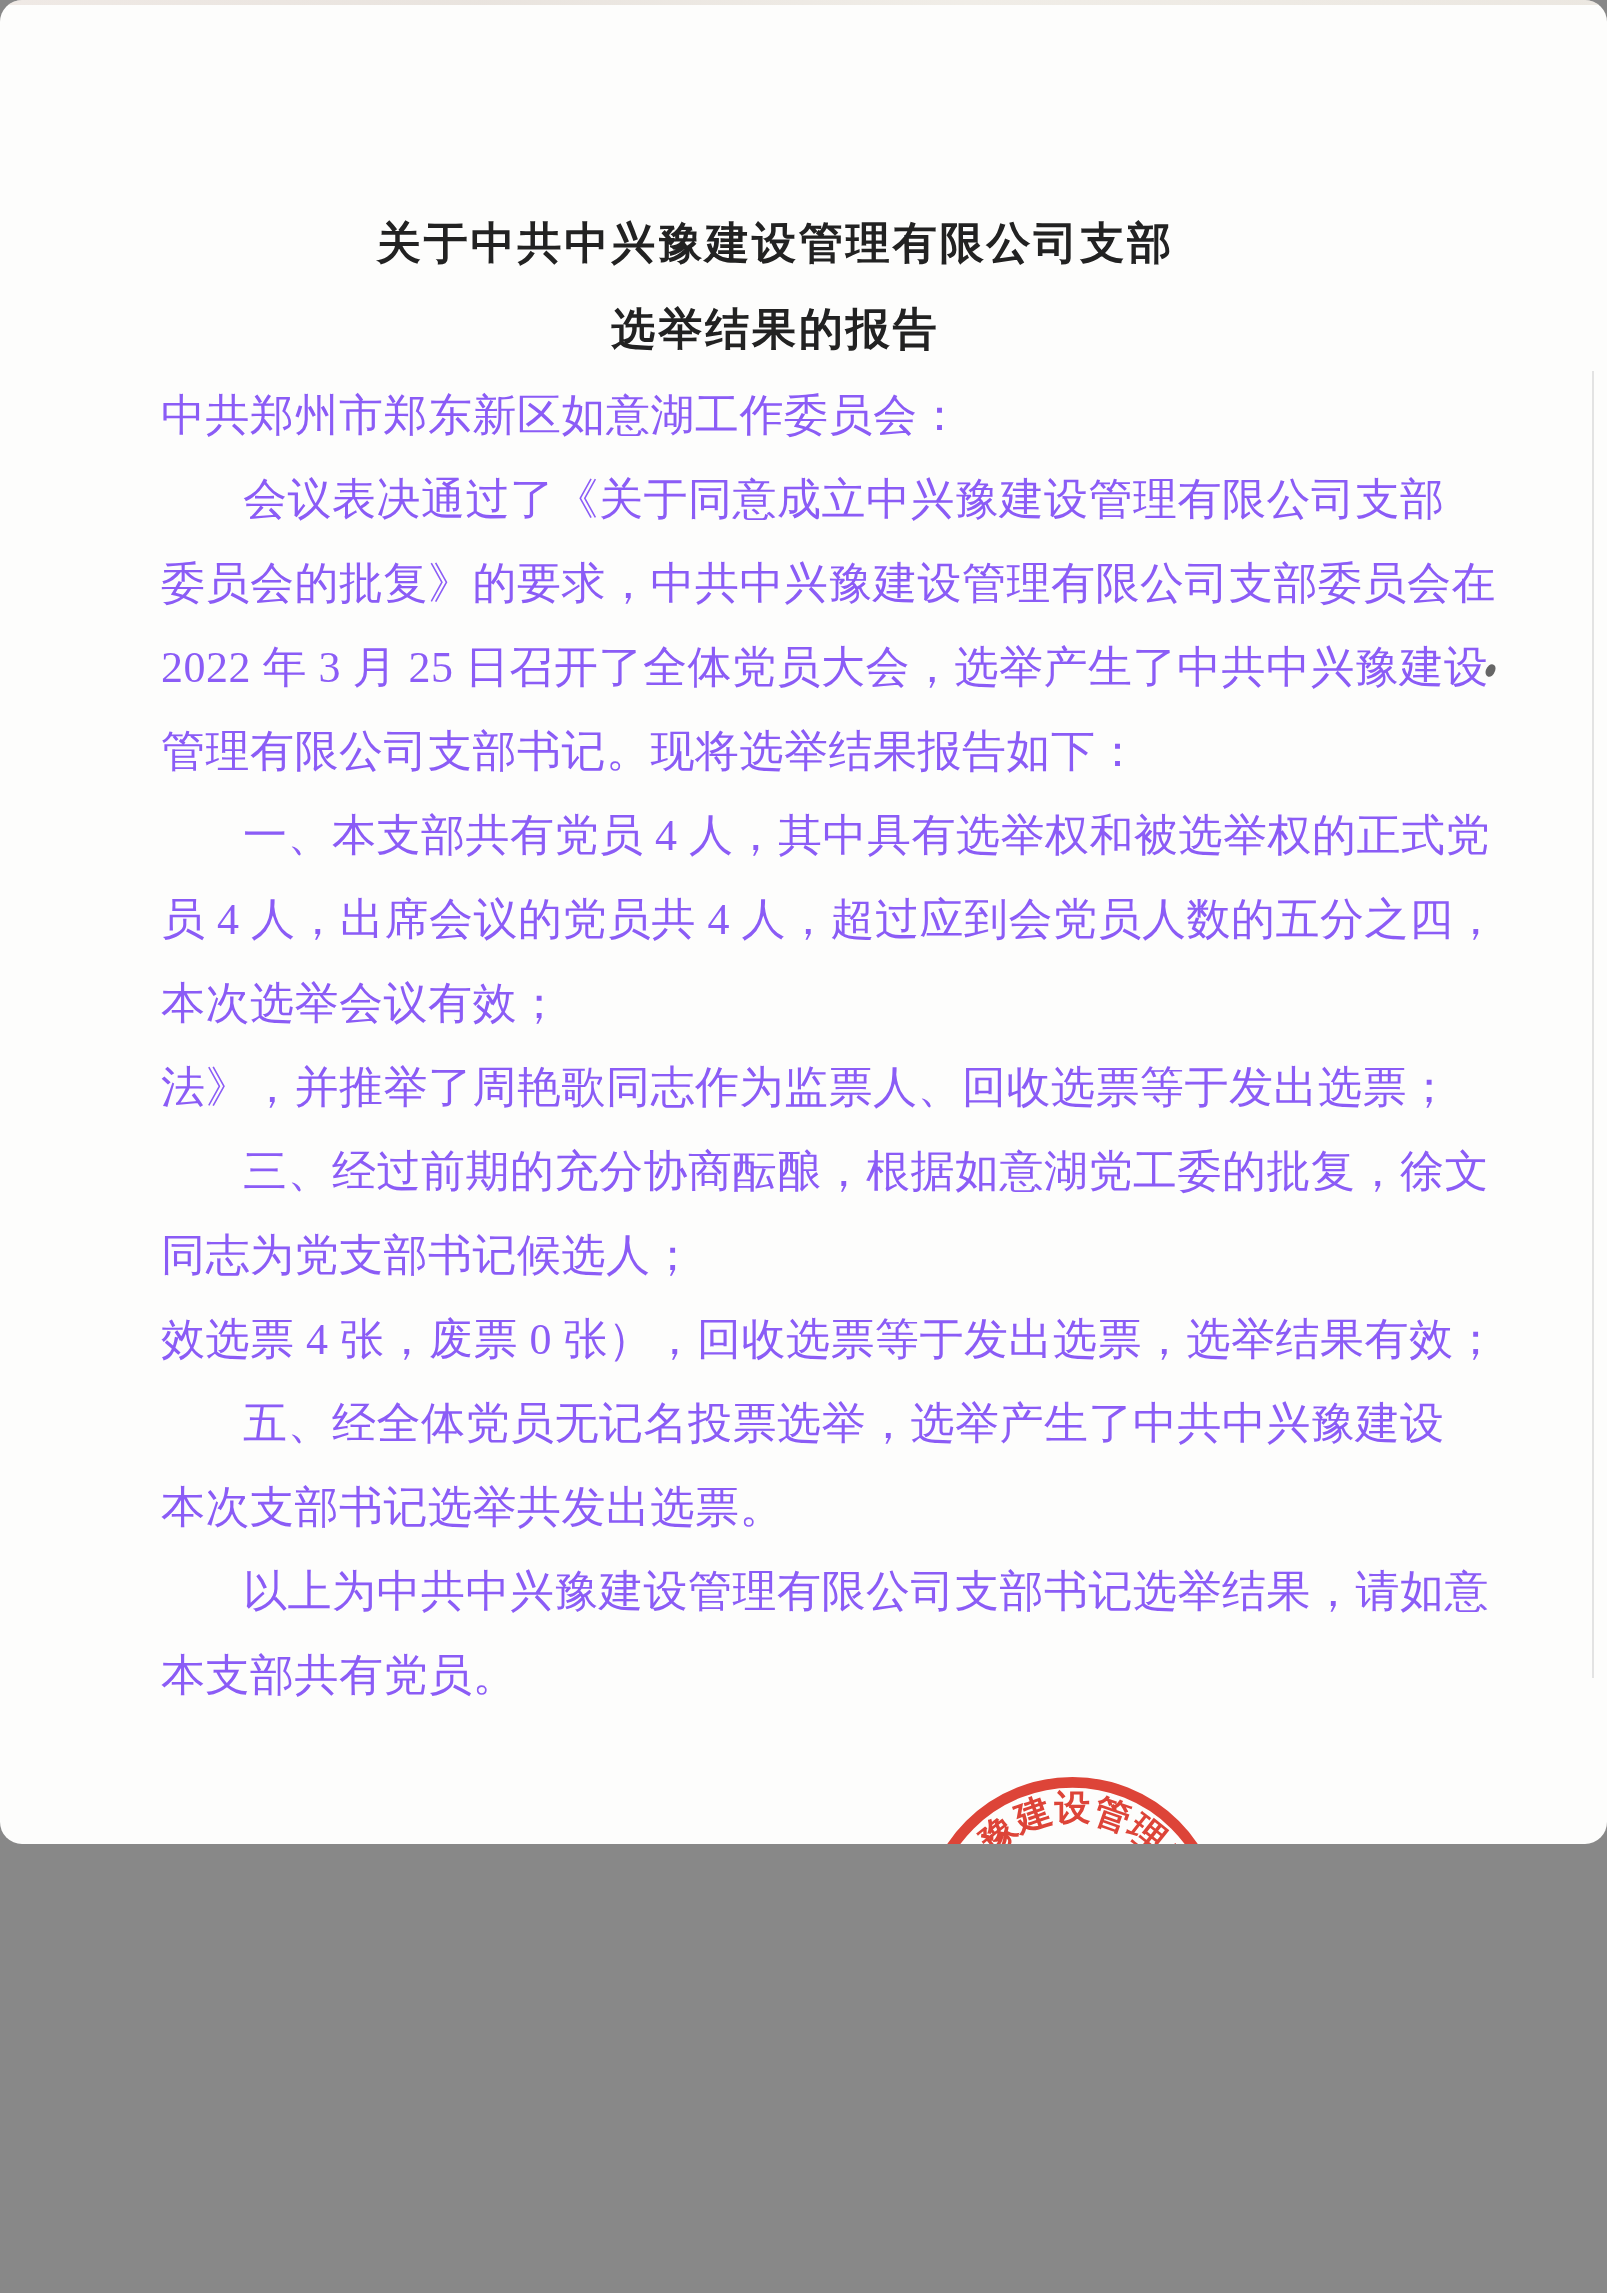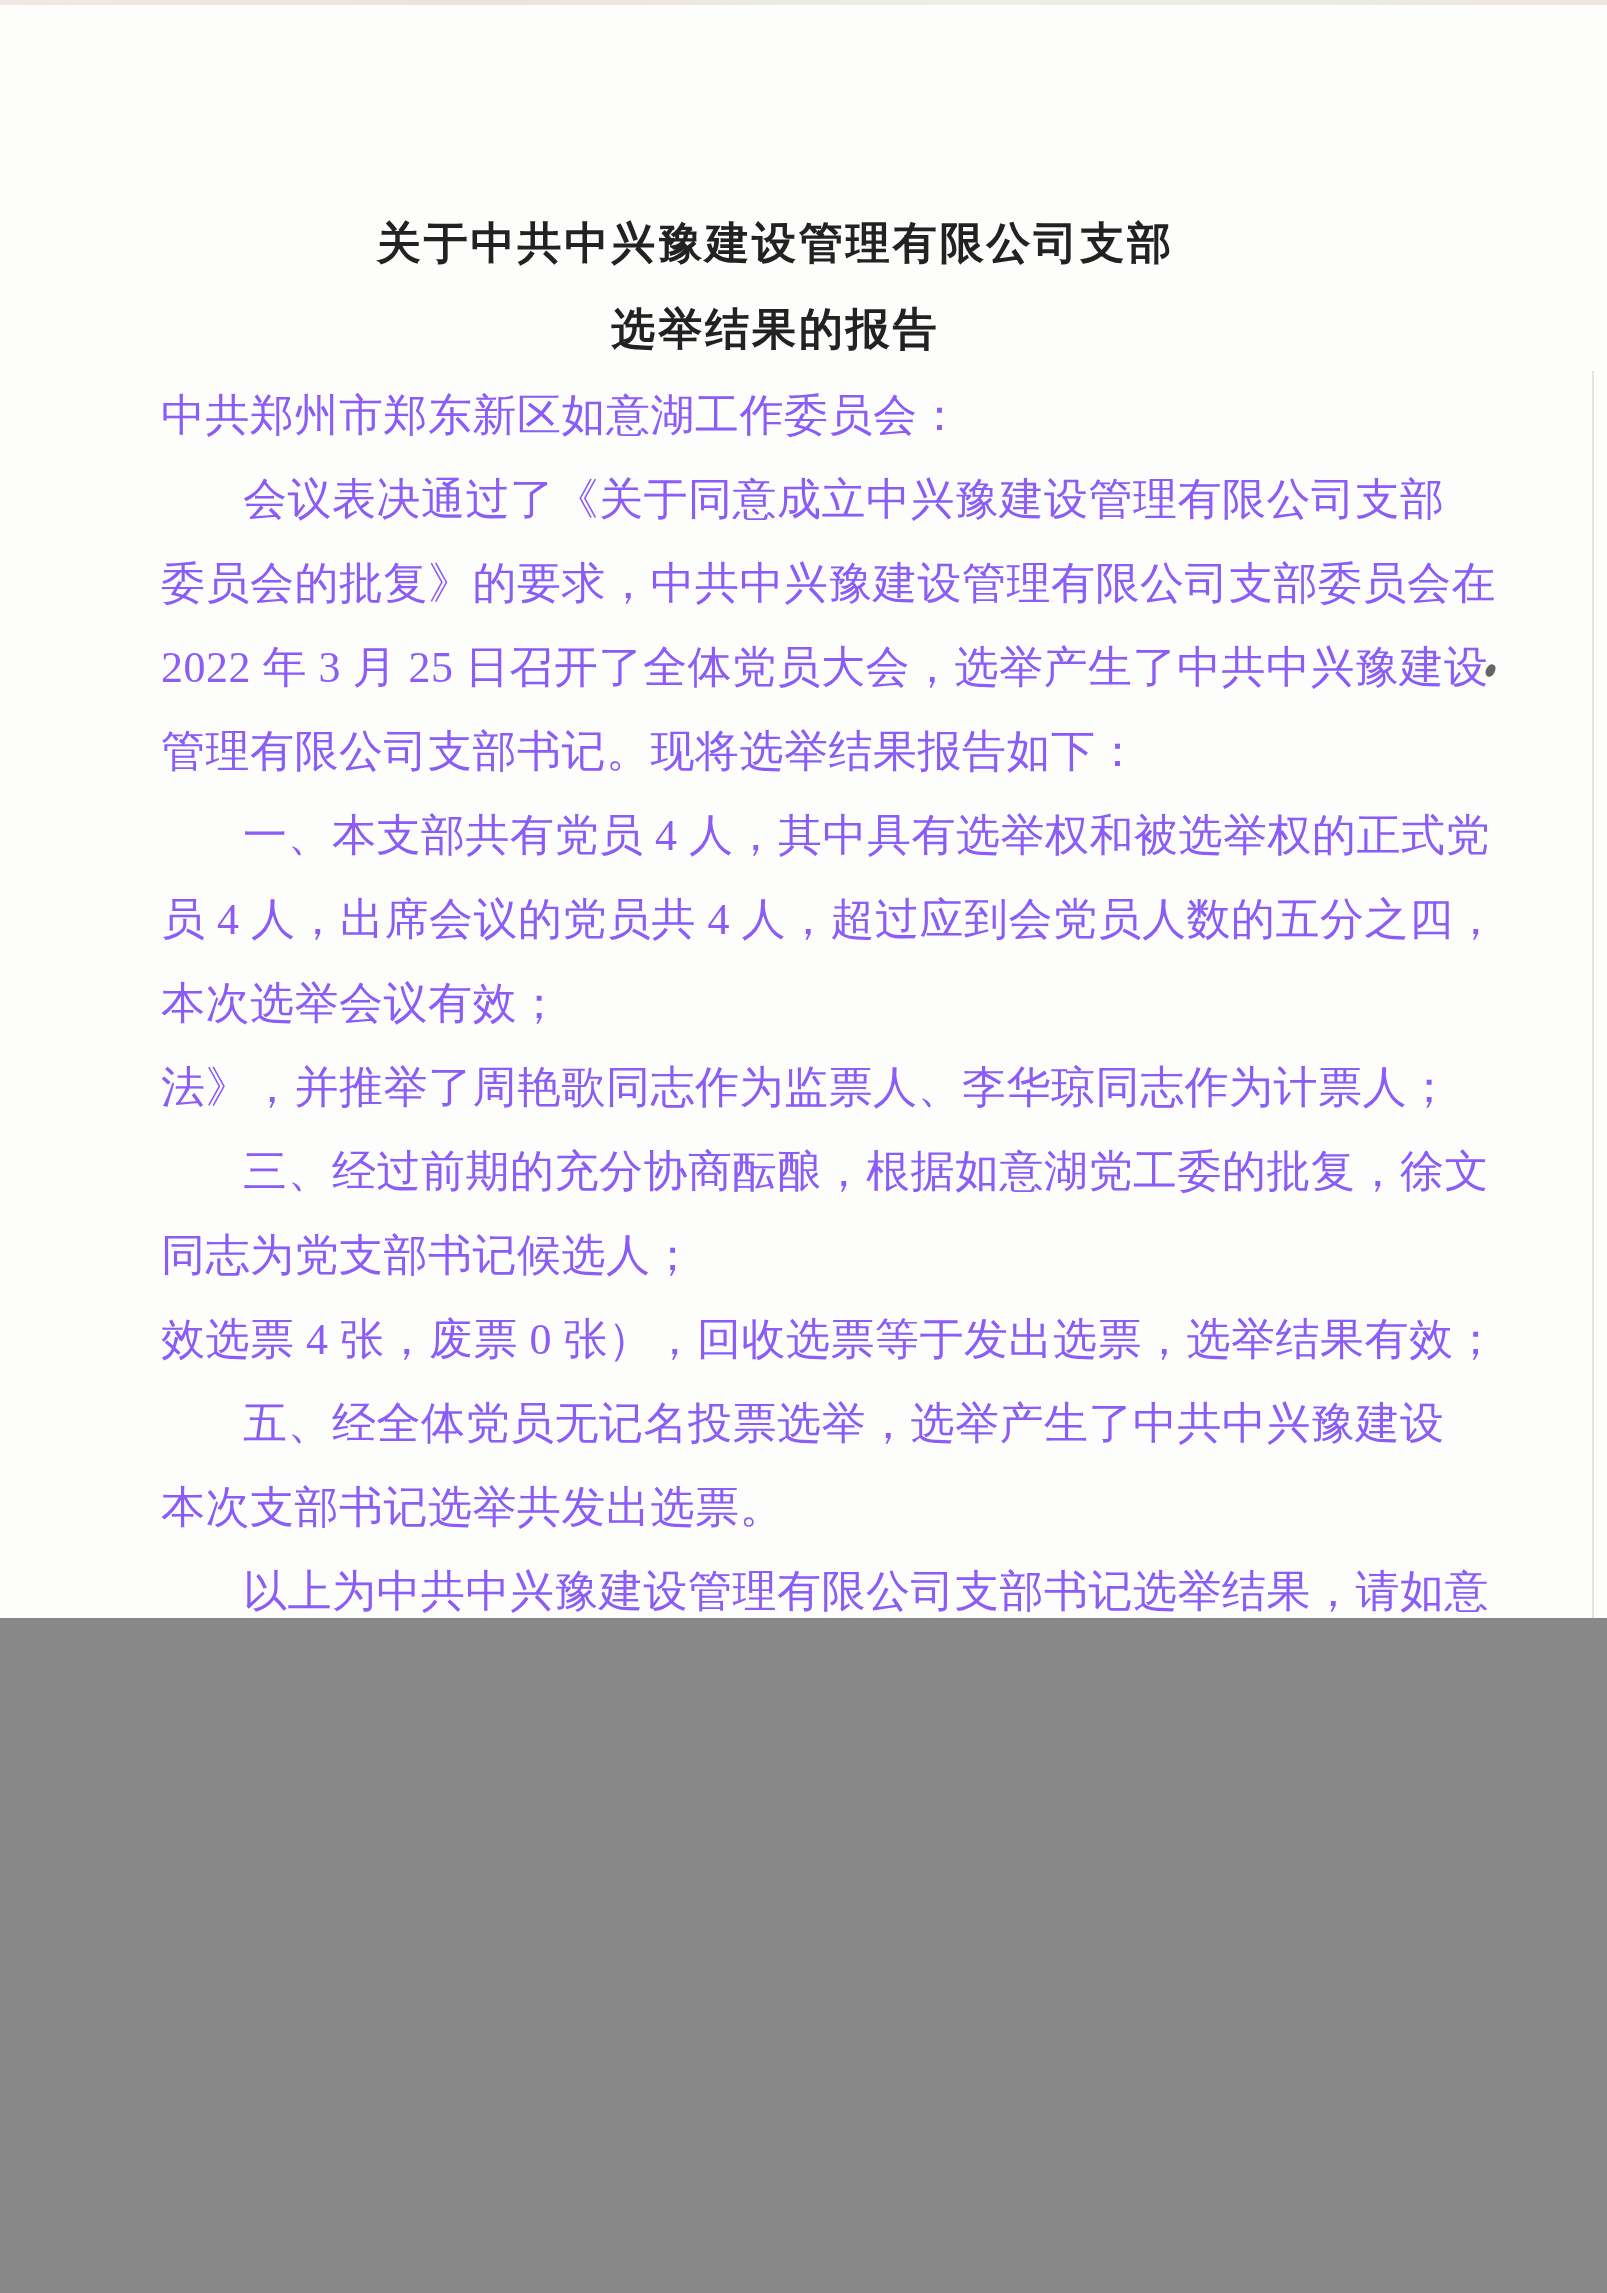--- a/index.html
+++ b/index.html
@@ -1,23 +1,24 @@
 <!DOCTYPE html>
 <html><head>
 <meta charset="utf-8">
 <style>
   html,body{margin:0;padding:0;background:#888;}
   .page{
     position:relative;
-    width:1607px;height:1618px;
+    width:1607px;height:1844px;
     margin:0 auto;
     background:#fdfdfc;
     overflow:hidden;
     font-family:"Liberation Serif","DejaVu Serif",serif;
     color:#1d1d1d;
+    border-radius:22px;
   }
   .scan-top-edge{
     position:absolute;left:0;top:0;width:1607px;height:4.9px;
     background:linear-gradient(90deg,#e4d9d2 0%,#d9cfc6 30%,#e6e0d6 60%,#ddd5ca 100%);
     opacity:.55;
   }
   .scan-right-line{
     position:absolute;left:1592px;top:371px;width:2px;height:1307px;
     background:#dcdcdc;opacity:.8;
   }
@@ -92,21 +93,21 @@
 
         <div class="body-line"><span>管理有限公司支部书记。现将选举结果报告如下：</span></div>
 
         <div class="body-line indent"><span>一、本支部共有党员 4 人，其中具有选举权和被选举权的正式党</span></div>
 
         <div class="body-line"><span>员 4 人，出席会议的党员共 4 人，超过应到会党员人数的五分之四，</span></div>
 
         <div class="body-line"><span>本次选举会议有效；</span></div>
 
 
-        <div class="body-line"><span>法》，并推举了周艳歌同志作为监票人、李华琼同志作为计票人；</span></div>
+        <div class="body-line"><span>法》，并推举了周艳歌同志作为监票人、回收选票等于发出选票；</span></div>
 
         <div class="body-line indent"><span>三、经过前期的充分协商酝酿，根据如意湖党工委的批复，徐文</span></div>
 
         <div class="body-line"><span>同志为党支部书记候选人；</span></div>
 
 
         <div class="body-line"><span>效选票 4 张，废票 0 张），回收选票等于发出选票，选举结果有效；</span></div>
 
         <div class="body-line indent"><span>五、经全体党员无记名投票选举，选举产生了中共中兴豫建设</span></div>
 

